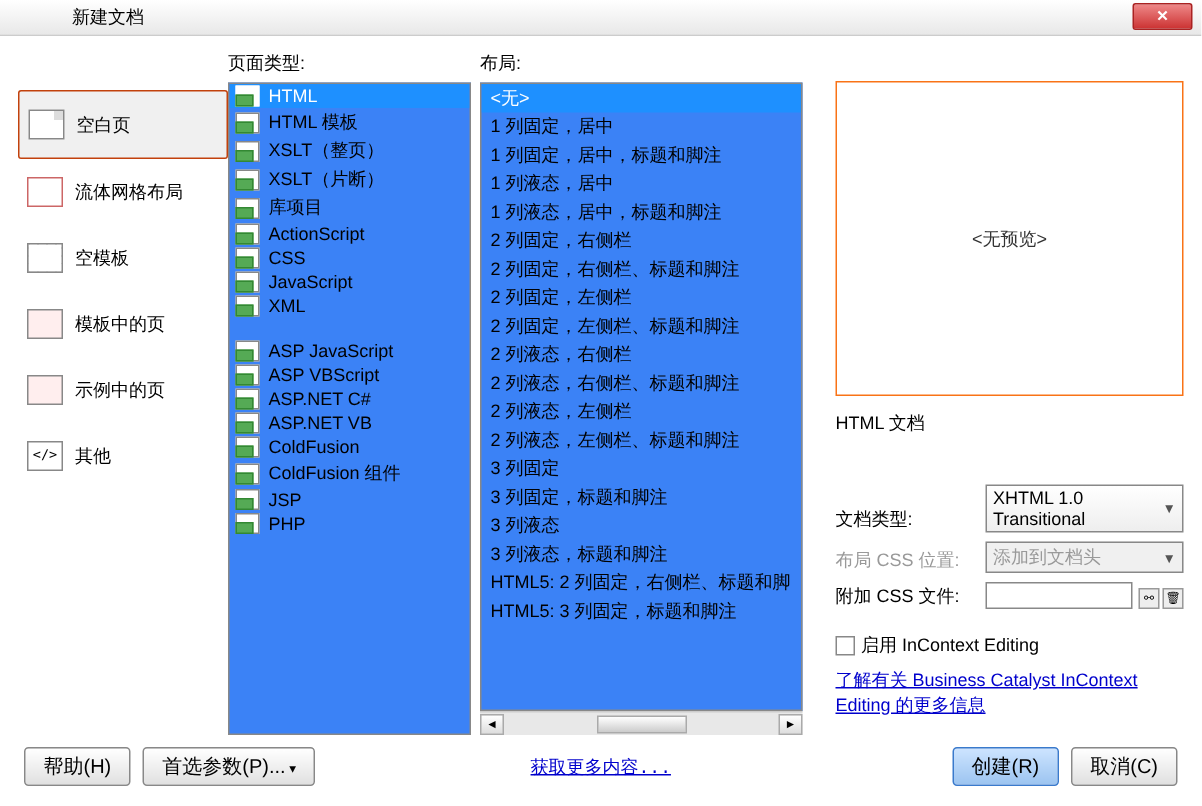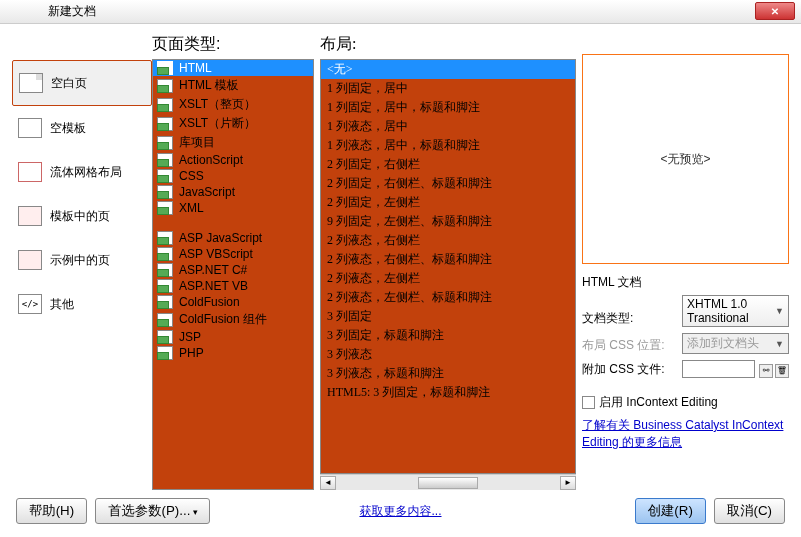--- a/index.html
+++ b/index.html
@@ -15,83 +15,83 @@
 .sidebar-item { display: flex; align-items: center; padding: 12px 6px; cursor: pointer; }
 .sidebar-item.selected { background: #f0f0f0; border: 1px solid #c2410c; border-radius: 2px; }
 .sb-icon { width: 24px; height: 20px; margin-right: 8px; border: 1px solid #888; background: #fff; position: relative; flex-shrink: 0; }
 .sb-icon.blank::before { content: ""; position: absolute; top: 0; right: 0; width: 6px; height: 6px; background: #ddd; }
 .sb-icon.grid { background: linear-gradient(#fff 50%, #fff 50%), repeating-linear-gradient(90deg, #888 0 1px, transparent 1px 6px), repeating-linear-gradient(0deg, #888 0 1px, transparent 1px 5px); background-blend-mode: normal; }
 .sb-icon.fluid { border-color: #c66; }
 .sb-icon.inpage { background: #fee; }
 .sb-icon.code { font-family: monospace; font-size: 9px; text-align: center; line-height: 18px; }
 
 .col { display: flex; flex-direction: column; height: 100%; }
-.col-header { font-size: 16px; padding-bottom: 4px; }
-.listbox { border: 1px solid #888; background: #c2410c; flex: 1; overflow-y: auto; overflow-x: hidden; }
+.col-header { font-size: 12px; padding-bottom: 4px; }
+.listbox { border: 1px solid #888; background: #3b82f6; flex: 1; overflow-y: auto; overflow-x: hidden; }
 .col-types { width: 162px; margin-right: 6px; }
-.col-layout { width: 256px; margin-right: 6px; font-family: Liberation Serif, serif; }
+.col-layout { width: 215px; margin-right: 22px; }
 
 .type-item { display: flex; align-items: center; padding: 1px 4px; cursor: pointer; white-space: nowrap; }
 .type-item.selected { background: #1e90ff; color: #fff; }
 .type-icon { width: 16px; height: 14px; margin-right: 6px; background: #fff; border: 1px solid #888; position: relative; flex-shrink: 0; }
 .type-icon::after { content: ""; position: absolute; bottom: -1px; left: -1px; width: 10px; height: 6px; background: #5a5; border: 1px solid #383; }
 .type-item.selected .type-icon { border-color: #fff; }
 .type-sep { height: 14px; }
 
 .layout-item { padding: 1px 6px; cursor: pointer; white-space: nowrap; }
 .layout-item.selected { background: #1e90ff; color: #fff; }
 
 .right-col { flex: 1; display: flex; flex-direction: column; padding-top: 20px; }
 .preview { border: 1px solid #f97316; height: 210px; display: flex; align-items: center; justify-content: center; color: #333; margin-bottom: 10px; }
-.preview-label { margin-bottom: 4px; }
+.preview-label { margin-bottom: 32px; }
 .form-row { display: flex; align-items: flex-end; margin-bottom: 6px; }
 .form-label { width: 100px; }
 .form-label.disabled { color: #999; }
 .form-select { flex: 1; border: 1px solid #888; padding: 1px 4px; background: linear-gradient(#fff, #eee); display: flex; justify-content: space-between; align-items: center; }
 .form-input { flex: 1; border: 1px solid #888; padding: 1px 4px; background: #fff; height: 18px; }
 .attach-icons { margin-left: 4px; display: flex; gap: 2px; }
 .icon-tiny { width: 14px; height: 14px; border: 1px solid #999; background: #eee; font-size: 8px; text-align: center; line-height: 12px; }
 .chk-row { display: flex; align-items: center; margin-top: 10px; }
 .chk { width: 13px; height: 13px; border: 1px solid #888; margin-right: 4px; }
 .link { color: #00c; text-decoration: underline; cursor: pointer; margin-top: 6px; line-height: 1.4; }
 
 .scrollbar-h { height: 16px; background: #e8e8e8; border-top: 1px solid #ccc; display: flex; align-items: center; }
 .sb-btn { width: 16px; height: 14px; background: linear-gradient(#fff, #ddd); border: 1px solid #aaa; font-size: 8px; text-align: center; line-height: 12px; }
 .sb-thumb { width: 60px; height: 12px; background: linear-gradient(#fff, #ccc); border: 1px solid #aaa; margin: 0 auto; }
 
 .footer { height: 34px; border-top: 0; display: flex; align-items: center; padding: 0 16px; position: relative; }
 .btn { border: 1px solid #888; background: linear-gradient(#fff, #e0e0e0); padding: 3px 12px; border-radius: 3px; cursor: pointer; }
 .btn.primary { border: 1px solid #3a7acc; background: linear-gradient(#cde4ff, #9cc4f0); }
 .btn-dd::after { content: " ▾"; font-size: 9px; }
-.footer-center { position: absolute; left: 50%; transform: translateX(-50%); color: #00c; text-decoration: underline; cursor: pointer; }
+.footer-center { position: absolute; left: 50%; transform: translateX(-50%); color: #00c; text-decoration: underline; cursor: pointer; font-family: Liberation Mono, monospace; }
 .footer-right { margin-left: auto; display: flex; gap: 8px; justify-content: flex-end; }
 .arrow { font-size: 9px; color: #555; }
 </style>
 </head>
 <body>
 
 <div class="titlebar">
   <span class="titlebar-text">新建文档</span>
   <div class="close-btn">✕</div>
 </div>
 
 <div class="content">
 
   <div class="sidebar">
     <div class="sidebar-item selected">
       <div class="sb-icon blank"></div>
       <span>空白页</span>
     </div>
     <div class="sidebar-item">
+      <div class="sb-icon fluid"></div>
+      <span>流体网格布局</span>
+    </div>
+    <div class="sidebar-item">
       <div class="sb-icon grid"></div>
       <span>空模板</span>
-    </div>
-    <div class="sidebar-item">
-      <div class="sb-icon fluid"></div>
-      <span>流体网格布局</span>
     </div>
     <div class="sidebar-item">
       <div class="sb-icon inpage"></div>
       <span>模板中的页</span>
     </div>
     <div class="sidebar-item">
       <div class="sb-icon inpage"></div>
       <span>示例中的页</span>
     </div>
     <div class="sidebar-item">
@@ -179,29 +179,30 @@
     <div class="col-header">布局:</div>
     <div class="listbox" id="layout-list" style="flex:1;">
         <div class="layout-item selected">&lt;无&gt;</div>
         <div class="layout-item">1 列固定，居中</div>
         <div class="layout-item">1 列固定，居中，标题和脚注</div>
         <div class="layout-item">1 列液态，居中</div>
         <div class="layout-item">1 列液态，居中，标题和脚注</div>
         <div class="layout-item">2 列固定，右侧栏</div>
         <div class="layout-item">2 列固定，右侧栏、标题和脚注</div>
         <div class="layout-item">2 列固定，左侧栏</div>
-        <div class="layout-item">9 列固定，左侧栏、标题和脚注</div>
+        <div class="layout-item">2 列固定，左侧栏、标题和脚注</div>
         <div class="layout-item">2 列液态，右侧栏</div>
         <div class="layout-item">2 列液态，右侧栏、标题和脚注</div>
         <div class="layout-item">2 列液态，左侧栏</div>
         <div class="layout-item">2 列液态，左侧栏、标题和脚注</div>
         <div class="layout-item">3 列固定</div>
         <div class="layout-item">3 列固定，标题和脚注</div>
         <div class="layout-item">3 列液态</div>
         <div class="layout-item">3 列液态，标题和脚注</div>
+        <div class="layout-item">HTML5: 2 列固定，右侧栏、标题和脚</div>
         <div class="layout-item">HTML5: 3 列固定，标题和脚注</div>
       </div>
     <div class="scrollbar-h">
       <div class="sb-btn">◄</div>
       <div class="sb-thumb"></div>
       <div class="sb-btn">►</div>
     </div>
   </div>
 
   <div class="right-col">

